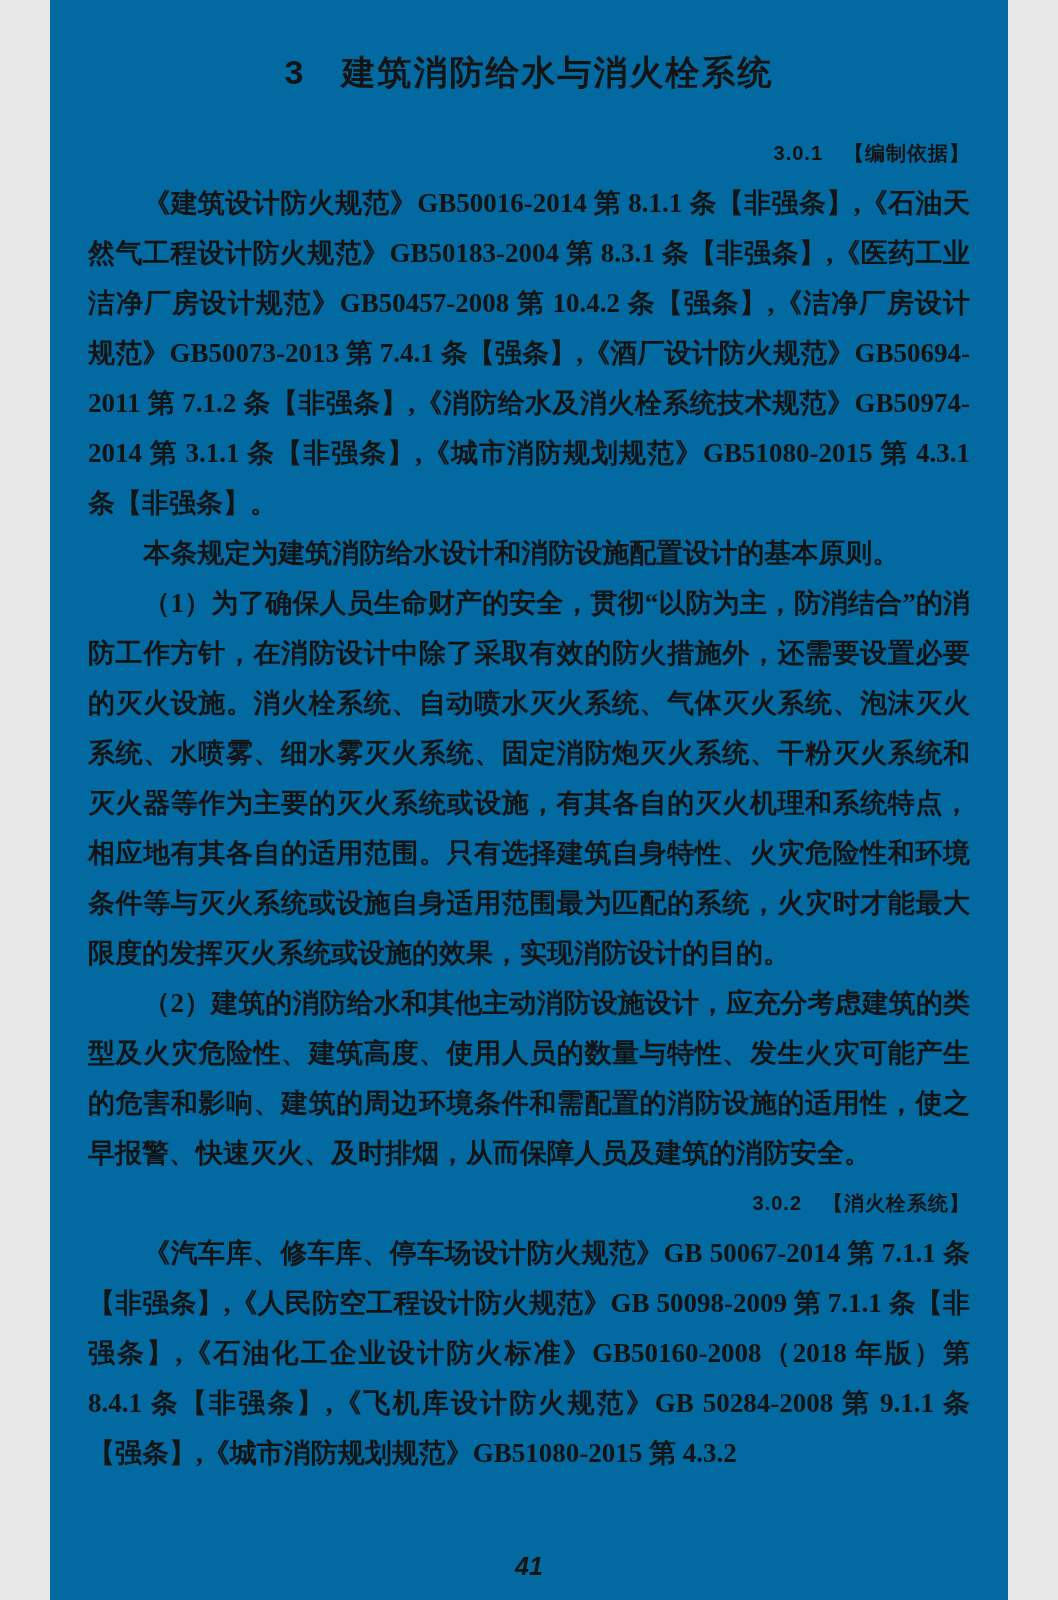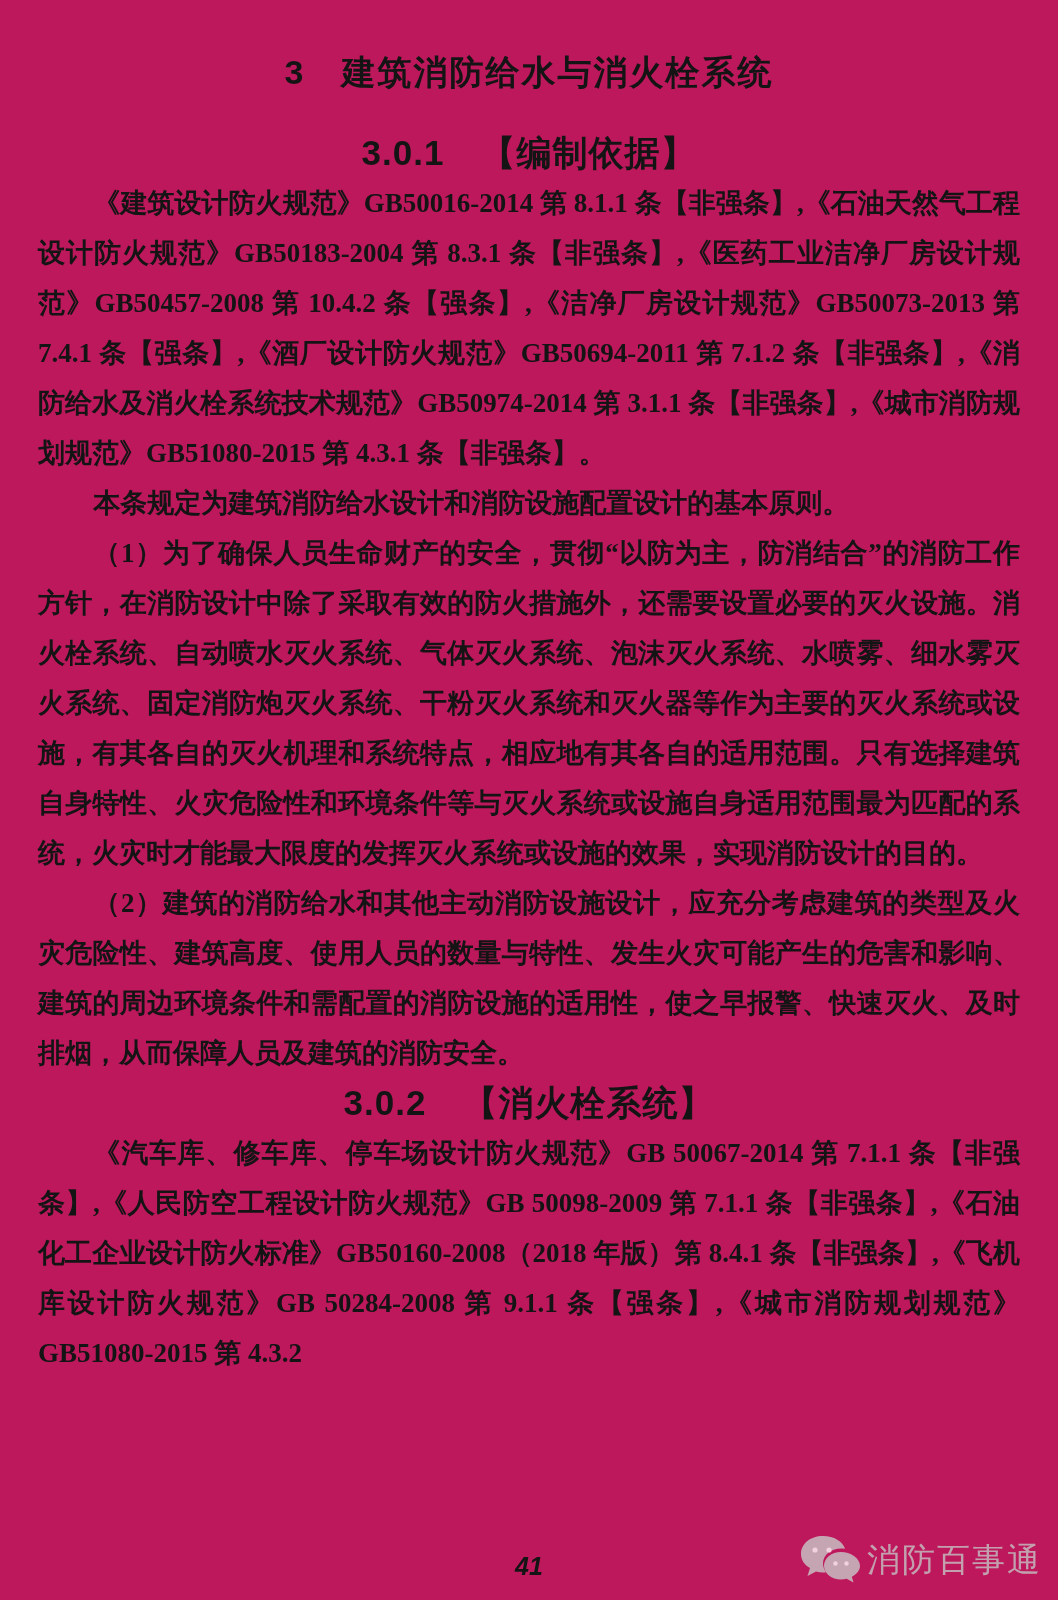--- a/index.html
+++ b/index.html
@@ -1,20 +1,20 @@
 <!DOCTYPE html>
 <html><head>
 <meta charset="utf-8">
 <style>
   html,body { margin:0; padding:0; background:#e8e8e8; }
   .page {
     position:relative;
-    width:1058px; height:1600px;
+    width:958px; height:1600px;
     margin:0 auto;
-    background:#be185d;
+    background:#0369a1;
     color:#141414;
     font-family:"Liberation Serif","DejaVu Serif",serif;
     overflow:hidden;
     box-sizing:border-box;
   }
   .doc-title {
     padding-top:50px;
     text-align:center;
     font-family:"Liberation Sans","DejaVu Sans",sans-serif;
     font-size:34px;
@@ -25,24 +25,24 @@
   .doc-body {
     margin:34px 38px 0 38px;
     font-size:27px;
     line-height:50px;
     font-weight:600;
     text-align:justify;
   }
   .doc-body p { margin:0; padding:0; }
   .heading {
     font-family:"Liberation Sans","DejaVu Sans",sans-serif;
-    font-size:35px;
+    font-size:20px;
     font-weight:bold;
     letter-spacing:1px;
-    text-align:center;
+    text-align:right;
   }
   .paragraph.indent { text-indent:2.05em; }
   .bold { font-weight:800; }
   .page-number {
     position:absolute;
     left:0; right:0;
     top:1552px;
     text-align:center;
     font-family:"Liberation Sans","DejaVu Sans",sans-serif;
     font-size:25px;
@@ -80,27 +80,14 @@
       <p class="paragraph indent"><span>《建筑设计防火规范》GB50016-2014 第 8.1.1 条</span><span class="bold">【非强条】</span><span>,《石油天然气工程设计防火规范》GB50183-2004 第 8.3.1 条</span><span class="bold">【非强条】</span><span>,《医药工业洁净厂房设计规范》GB50457-2008 第 10.4.2 条</span><span class="bold">【强条】</span><span>,《洁净厂房设计规范》GB50073-2013 第 7.4.1 条</span><span class="bold">【强条】</span><span>,《酒厂设计防火规范》GB50694-2011 第 7.1.2 条</span><span class="bold">【非强条】</span><span>,《消防给水及消火栓系统技术规范》GB50974-2014 第 3.1.1 条</span><span class="bold">【非强条】</span><span>,《城市消防规划规范》GB51080-2015 第 4.3.1 条</span><span class="bold">【非强条】</span><span>。</span></p>
       <p class="paragraph indent"><span>本条规定为建筑消防给水设计和消防设施配置设计的基本原则。</span></p>
       <p class="paragraph indent"><span>（1）为了确保人员生命财产的安全，贯彻“以防为主，防消结合”的消防工作方针，在消防设计中除了采取有效的防火措施外，还需要设置必要的灭火设施。消火栓系统、自动喷水灭火系统、气体灭火系统、泡沫灭火系统、水喷雾、细水雾灭火系统、固定消防炮灭火系统、干粉灭火系统和灭火器等作为主要的灭火系统或设施，有其各自的灭火机理和系统特点，相应地有其各自的适用范围。只有选择建筑自身特性、火灾危险性和环境条件等与灭火系统或设施自身适用范围最为匹配的系统，火灾时才能最大限度的发挥灭火系统或设施的效果，实现消防设计的目的。</span></p>
       <p class="paragraph indent"><span>（2）建筑的消防给水和其他主动消防设施设计，应充分考虑建筑的类型及火灾危险性、建筑高度、使用人员的数量与特性、发生火灾可能产生的危害和影响、建筑的周边环境条件和需配置的消防设施的适用性，使之早报警、快速灭火、及时排烟，从而保障人员及建筑的消防安全。</span></p>
       <p class="heading"><span class="bold">3.0.2　【消火栓系统】</span></p>
       <p class="paragraph indent"><span>《汽车库、修车库、停车场设计防火规范》GB 50067-2014 第 7.1.1 条</span><span class="bold">【非强条】</span><span>,《人民防空工程设计防火规范》GB 50098-2009 第 7.1.1 条</span><span class="bold">【非强条】</span><span>,《石油化工企业设计防火标准》GB50160-2008（2018 年版）第 8.4.1 条</span><span class="bold">【非强条】</span><span>,《飞机库设计防火规范》GB 50284-2008 第 9.1.1 条</span><span class="bold">【强条】</span><span>,《城市消防规划规范》GB51080-2015 第 4.3.2</span></p>
     </div>
 
   <div class="page-number">41</div>
 
-  <div class="watermark">
-    <svg class="wm-icon" viewBox="0 0 62 52">
-
-      <path d="M24 2 C11 2 2 10 2 20 c0 6 3.5 11 9 14 l-2.5 8 8.5-4.5 c2.2 0.6 4.6 1 7 1 1 0 2-.06 3-.18 C25.5 36 24 33 24 29.5 24 21 32 14.5 42 14.5 c1.4 0 2.8 .12 4.1 .36 C43.8 7.4 34.9 2 24 2 Z" fill="#c9c9c9"></path>
-      <circle cx="16" cy="16" r="2.6" fill="#ffffff"></circle>
-      <circle cx="30" cy="16" r="2.6" fill="#ffffff"></circle>
-
-      <path d="M42 18 C32.6 18 25 24.2 25 31.8 c0 7.6 7.6 13.8 17 13.8 2 0 3.9-.26 5.7-.76 L54.5 48.5 52.8 42.8 C57.8 40.3 61 36.3 61 31.8 61 24.2 51.4 18 42 18 Z" fill="#c9c9c9"></path>
-      <circle cx="36.5" cy="29.5" r="2.2" fill="#ffffff"></circle>
-      <circle cx="47.5" cy="29.5" r="2.2" fill="#ffffff"></circle>
-    </svg>
-    <span class="watermark-text">消防百事通</span>
-  </div>
 
 </div>
 
 </body></html>

